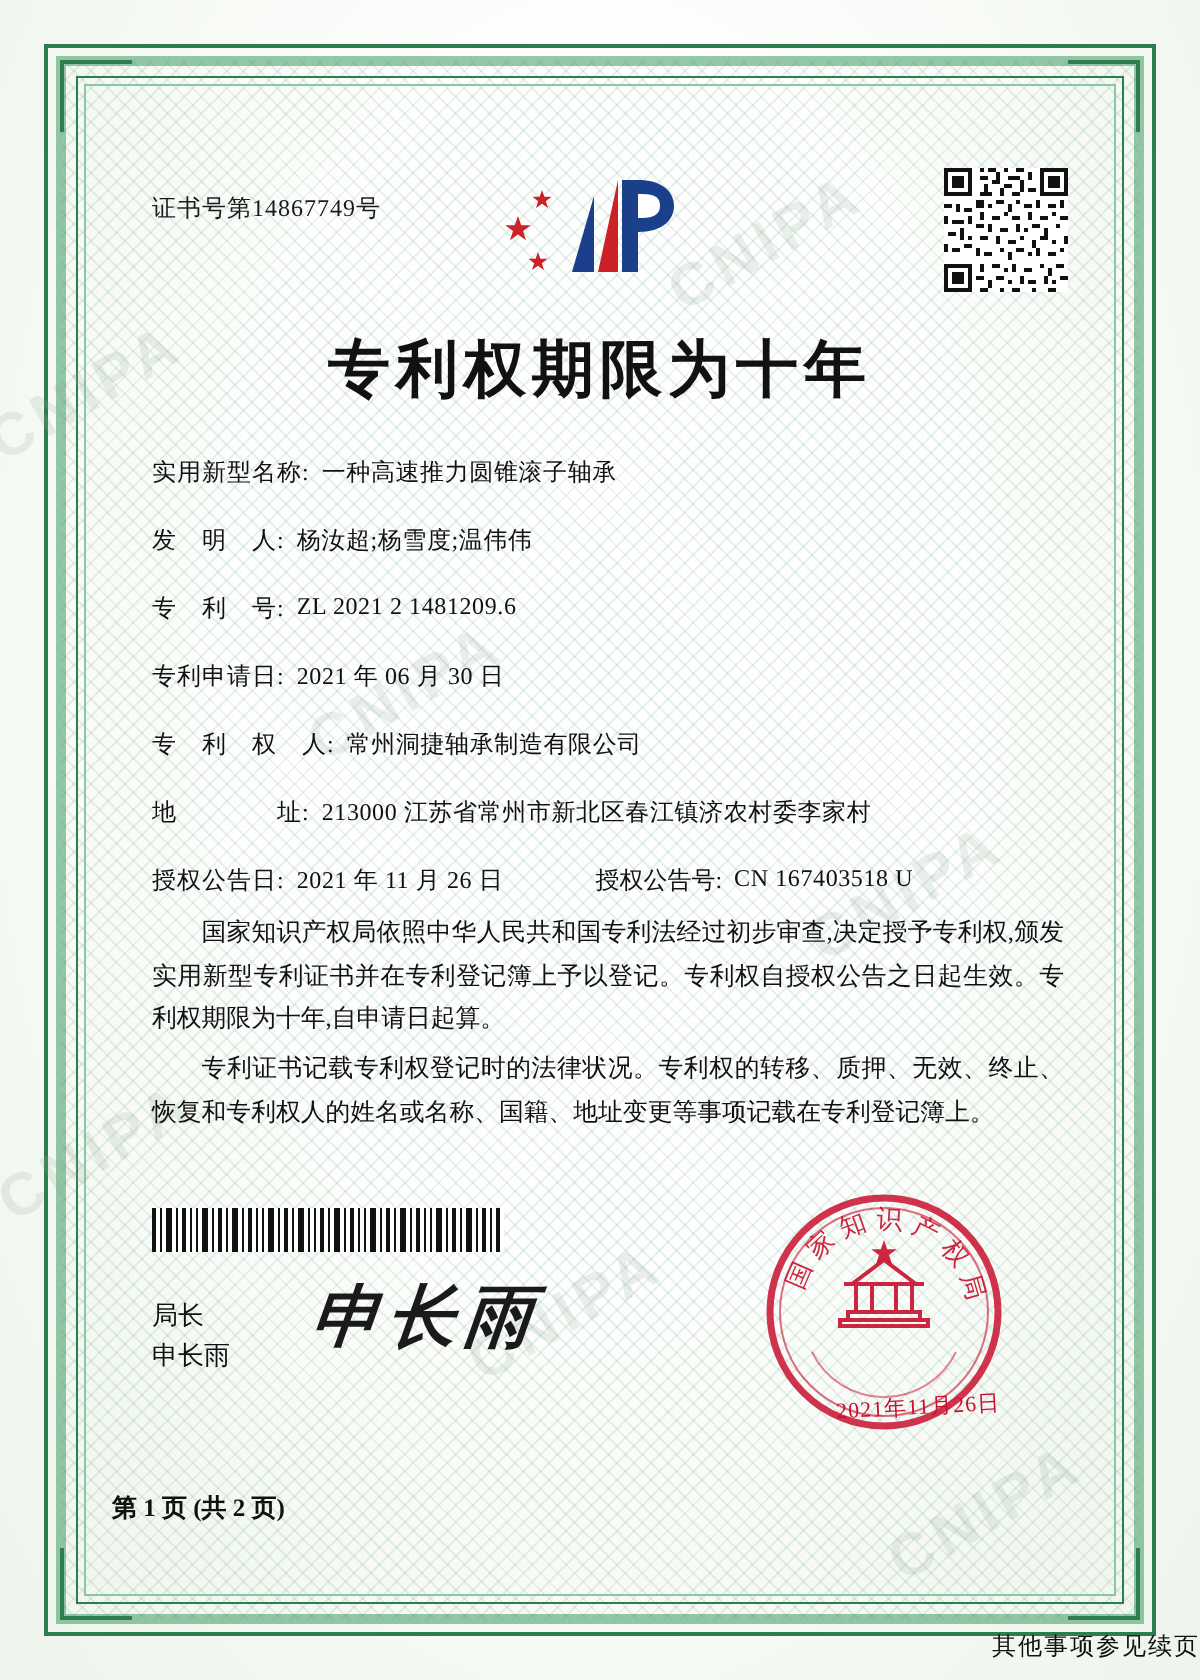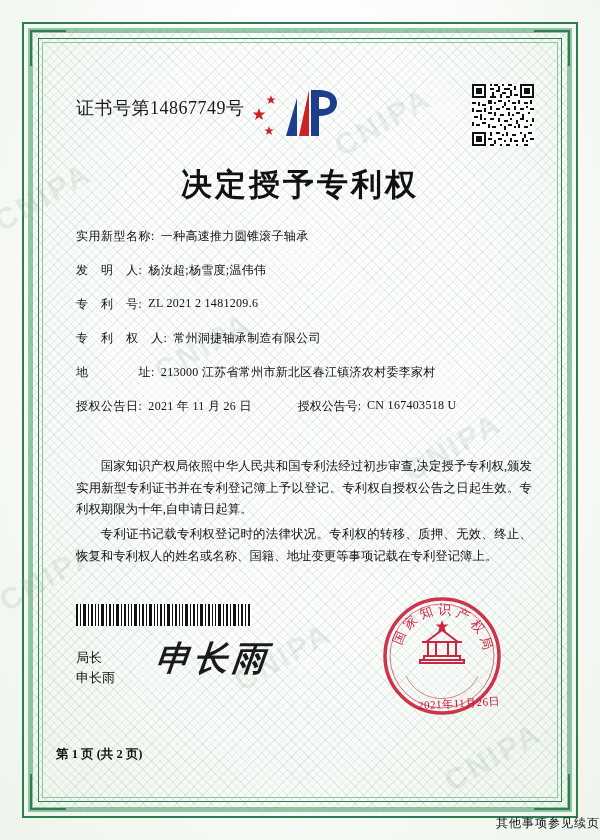--- a/index.html
+++ b/index.html
@@ -103,21 +103,21 @@
     left: 56px;
     top: 56px;
     right: 56px;
     bottom: 56px;
   }
 
   .cert-no {
     position: absolute;
     left: 20px;
     top: 40px;
-    font-size: 18px;
+    font-size: 12px;
     color: #1a1a1a;
     letter-spacing: 0.5px;
   }
 
   
   .qr {
     position: absolute;
     right: 10px;
     top: 28px;
     width: 62px;
@@ -405,34 +405,38 @@
           <polygon points="24,40 25.2,43.4 28.8,43.4 25.9,45.6 27,49 24,46.9 21,49 22.1,45.6 19.2,43.4 22.8,43.4"></polygon>
         </g>
 
         <polygon points="41,50 52,50 52,12 41,50" fill="#1b3f8b"></polygon>
         <polygon points="54,50 64,50 64,4 54,50" fill="#cc2127"></polygon>
         <path d="M66,4 L66,50 L74,50 L74,30 C86,30 92,24 92,17 C92,9 85,4 74,4 Z" fill="#1b3f8b"></path>
         <path d="M74,11 L76,11 C83,11 85,13 85,17 C85,21 82,23 76,23 L74,23 Z" fill="#ffffff"></path>
       </svg>
     </div>
 
-    <div class="title">决定授予专利权</div>
+    <div class="title">专利权期限为十年</div>
 
     <div class="fields">
       <div class="field-row">
         <span class="field-label">实用新型名称:</span>
         <span class="field-value">一种高速推力圆锥滚子轴承</span>
       </div>
       <div class="field-row">
         <span class="field-label">发　明　人:</span>
         <span class="field-value">杨汝超;杨雪度;温伟伟</span>
       </div>
       <div class="field-row">
         <span class="field-label">专　利　号:</span>
         <span class="field-value">ZL 2021 2 1481209.6</span>
+      </div>
+      <div class="field-row">
+        <span class="field-label">专利申请日:</span>
+        <span class="field-value">2021 年 06 月 30 日</span>
       </div>
       <div class="field-row">
         <span class="field-label">专　利　权　人:</span>
         <span class="field-value">常州洞捷轴承制造有限公司</span>
       </div>
       <div class="field-row">
         <span class="field-label">地　　　　址:</span>
         <span class="field-value">213000 江苏省常州市新北区春江镇济农村委李家村</span>
       </div>
       <div class="field-row">

